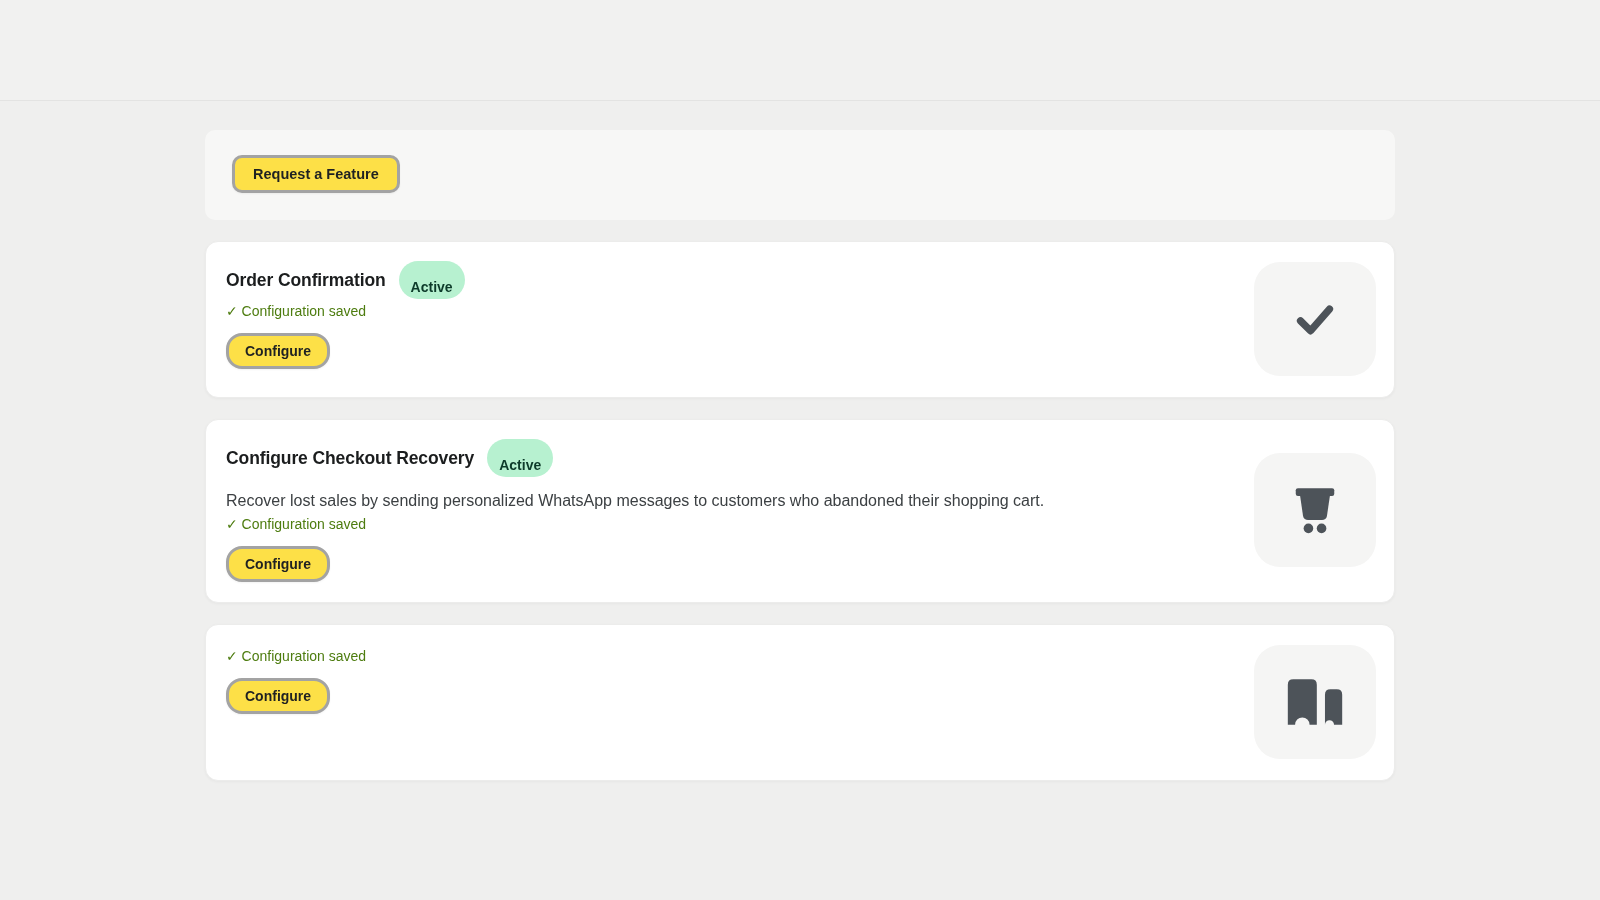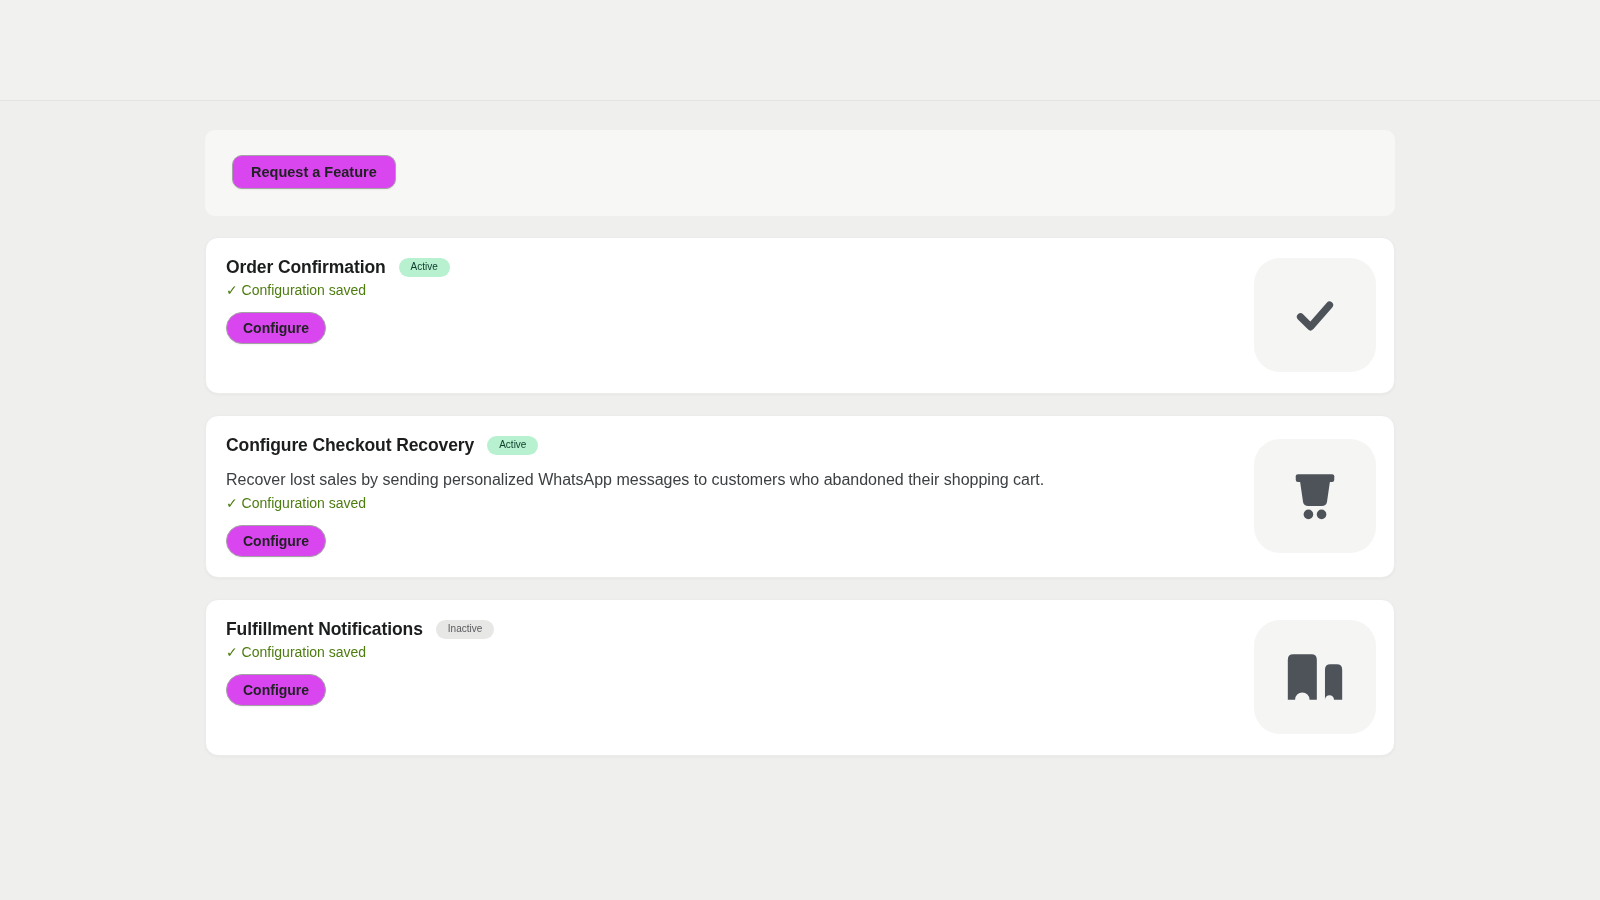--- a/index.html
+++ b/index.html
@@ -34,22 +34,22 @@
     letter-spacing: -0.4px;
     color: #1b1d1e;
   }
   .page-subtitle {
     font-size: 16.5px;
     color: #46494c;
     margin-top: 8px;
   }
   .btn {
     display: inline-block;
-    background: #d946ef;
-    border: 1px solid #a3a3a3;
+    background: #fde047;
+    border: 3px solid #a3a3a3;
     border-radius: 10px;
     font-family: inherit;
     font-size: 14.5px;
     font-weight: 700;
     color: #1f2122;
     padding: 8px 18px;
     cursor: pointer;
     box-shadow: 0 1px 2px rgba(0,0,0,0.05);
     white-space: nowrap;
   }
@@ -68,24 +68,24 @@
   .card-main { flex: 1; align-self: flex-start; }
   .card-title-row { display: flex; align-items: center; }
   .card-title {
     font-size: 17.5px;
     font-weight: 700;
     color: #1b1d1e;
     letter-spacing: -0.1px;
   }
   .badge {
     margin-left: 13px;
-    padding: 4px 12px 5px 12px;
+    padding: 19px 12px 5px 12px;
     border-radius: 999px;
-    font-size: 10px;
-    font-weight: 400;
+    font-size: 14px;
+    font-weight: 700;
     line-height: 1;
   }
   .badge--active { background: #b7f1d0; color: #0d3b2a; }
   .badge--inactive { background: #e7e7e6; color: #57595b; }
   .card-desc {
     font-size: 16px;
     color: #3c4043;
     margin-top: 14px;
     line-height: 1.3;
   }
@@ -154,24 +154,20 @@
         <rect x="10" y="7" width="44" height="9" rx="2.5"></rect>
         <path d="M15 16 L49 16 L45.7 38.5 C45.2 41.8 42.8 43.5 40 43.5 L24 43.5 C21.2 43.5 18.8 41.8 18.3 38.5 Z"></path>
         <circle cx="24.5" cy="53" r="5.5"></circle>
         <circle cx="39.5" cy="53" r="5.5"></circle>
       </svg>
     </div>
   </div>
 
   <div class="feature-card">
     <div class="card-main">
-      <div class="card-title-row">
-        <span class="card-title">Fulfillment Notifications</span>
-        <span class="badge badge--inactive">Inactive</span>
-      </div>
       <div class="card-saved">✓ Configuration saved</div>
       <button class="btn card-btn">Configure</button>
     </div>
     <div class="icon-tile">
       <svg width="58" height="58" viewBox="0 0 64 64" fill="#4d5359">
         <path d="M2 57 L2 13 Q2 7 8 7 L28 7 Q34 7 34 13 L34 57 L26 57 A8 8 0 0 0 10 57 Z"></path>
         <path d="M43 57 L43 24 Q43 18 49 18 L56 18 Q62 18 62 24 L62 57 L53 57 A5 5 0 0 0 43 57 Z"></path>
       </svg>
     </div>
   </div>

